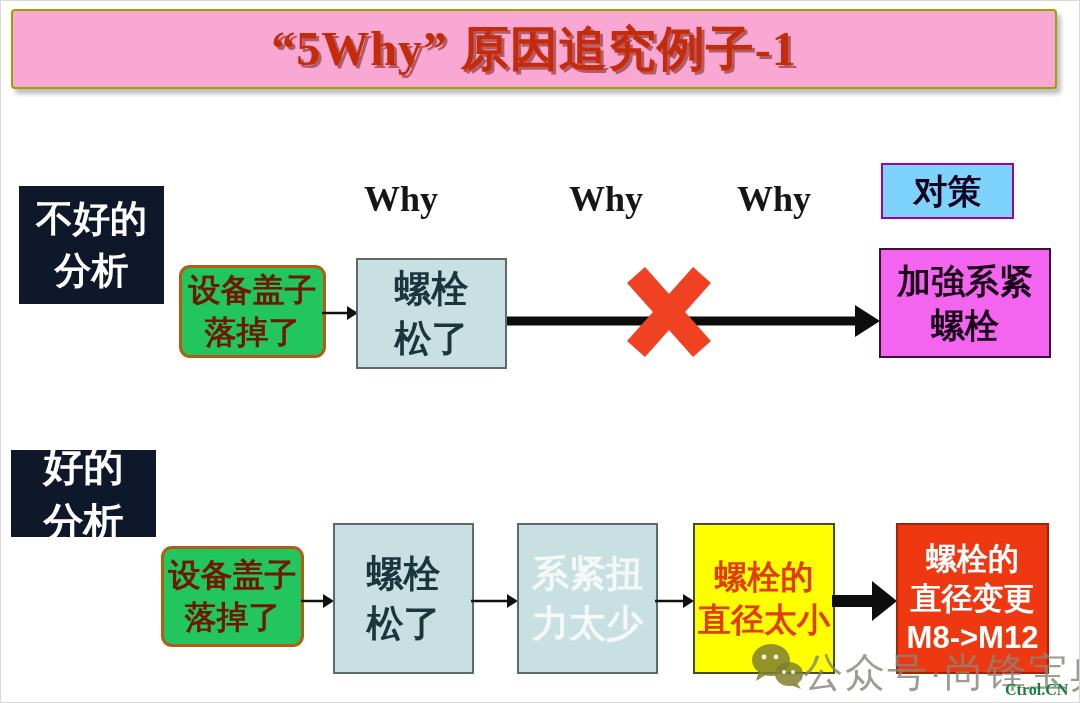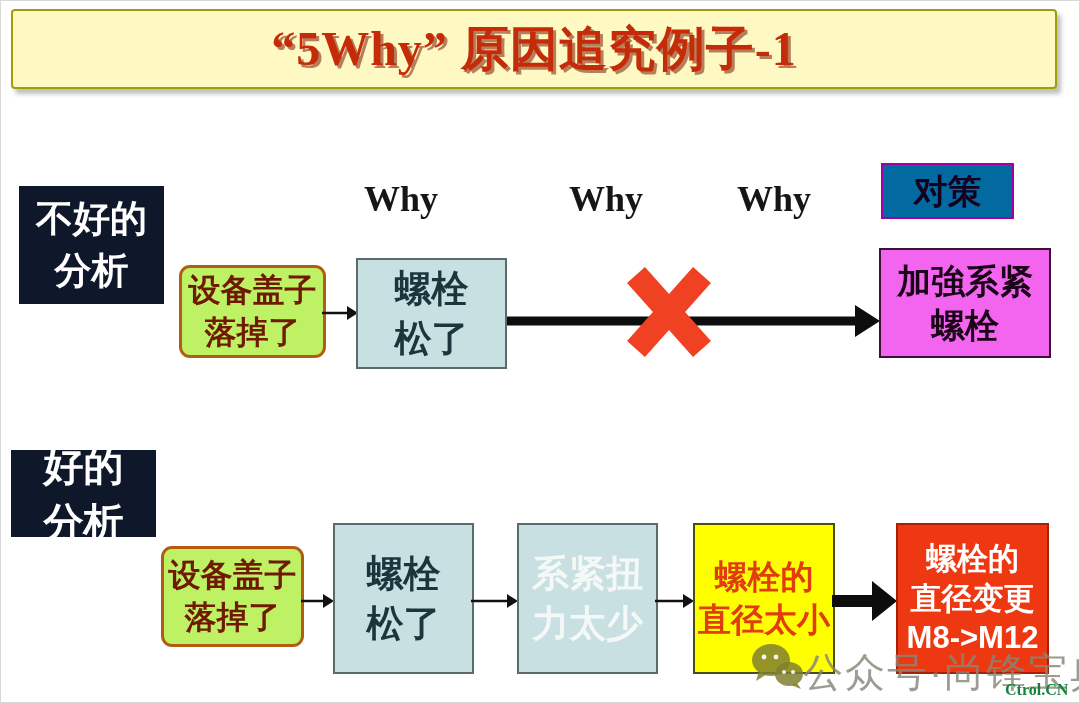--- a/index.html
+++ b/index.html
@@ -9,43 +9,43 @@
     border:1px solid #d8d8d8; box-sizing:border-box;
   }
   .abs { position:absolute; box-sizing:border-box; }
   .box {
     display:flex; align-items:center; justify-content:center; text-align:center;
     white-space:pre-line; font-weight:bold; line-height:1.3;
   }
   
   .banner {
     left:10px; top:8px; width:1046px; height:80px;
-    background:#fef9c3; border:2px solid #9f9f06; border-radius:4px;
+    background:#f9a8d4; border:2px solid #9f9f06; border-radius:4px;
     box-shadow:4px 5px 4px rgba(140,140,140,.55);
     display:flex; align-items:center; justify-content:center;
   }
   .banner-title {
     font-family:"Liberation Serif","DejaVu Serif",serif;
     font-weight:bold; font-size:48px; color:#c52b08;
     text-shadow:3px 3px 0 rgba(122,26,4,.55); letter-spacing:1px;
   }
   
   .hdr {
     font-family:"Liberation Serif","DejaVu Serif",serif;
     font-size:36px; color:#161616; font-weight:600; text-align:center;
   }
   .cm-hdr {
     left:880px; top:162px; width:133px; height:56px;
-    background:#0369a1; border:2px solid #a300a3;
+    background:#7dd3fc; border:2px solid #a300a3;
     font-size:34px; color:#14001d;
   }
   
   .blue-label { background:#0f172a; color:#ffffff; font-size:37px; line-height:1.4; }
   .orange-box {
-    background:#bef264; border:3px solid #b35c12; border-radius:11px;
+    background:#22c55e; border:3px solid #b35c12; border-radius:11px;
     color:#6e1900; font-size:32px;
   }
   .ltblue-box {
     background:#c9e0e2; border:2px solid #5c6a6e; color:#1b353d; font-size:37px; line-height:1.35;
   }
   .violet-box {
     background:#f364ef; border:2px solid #3c1138; color:#190418; font-size:34px;
   }
   .yellow-box {
     background:#ffff00; border:2px solid #4c4c18; color:#e13d0c; font-size:33px;

